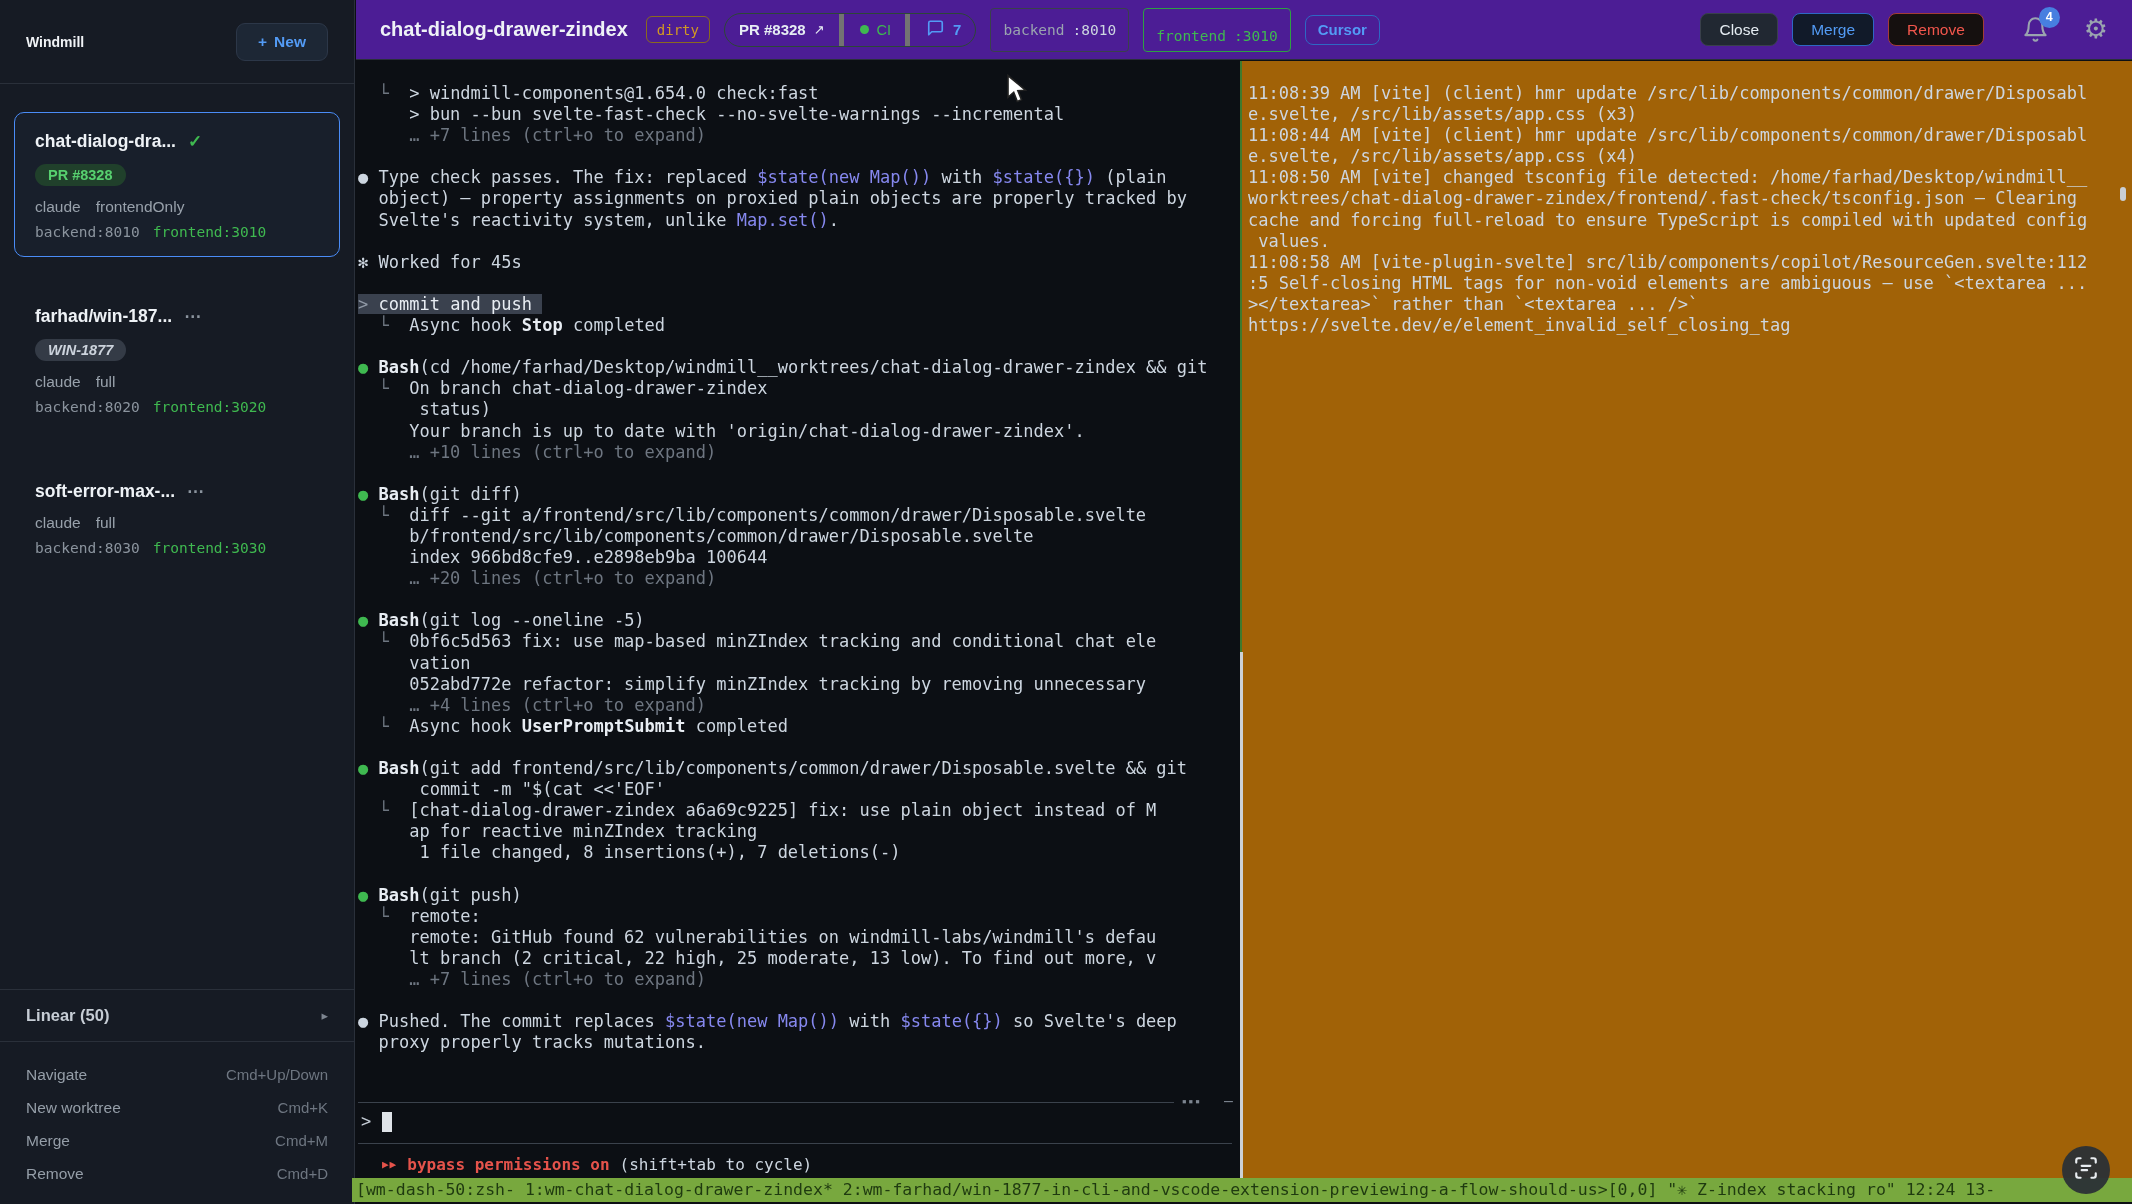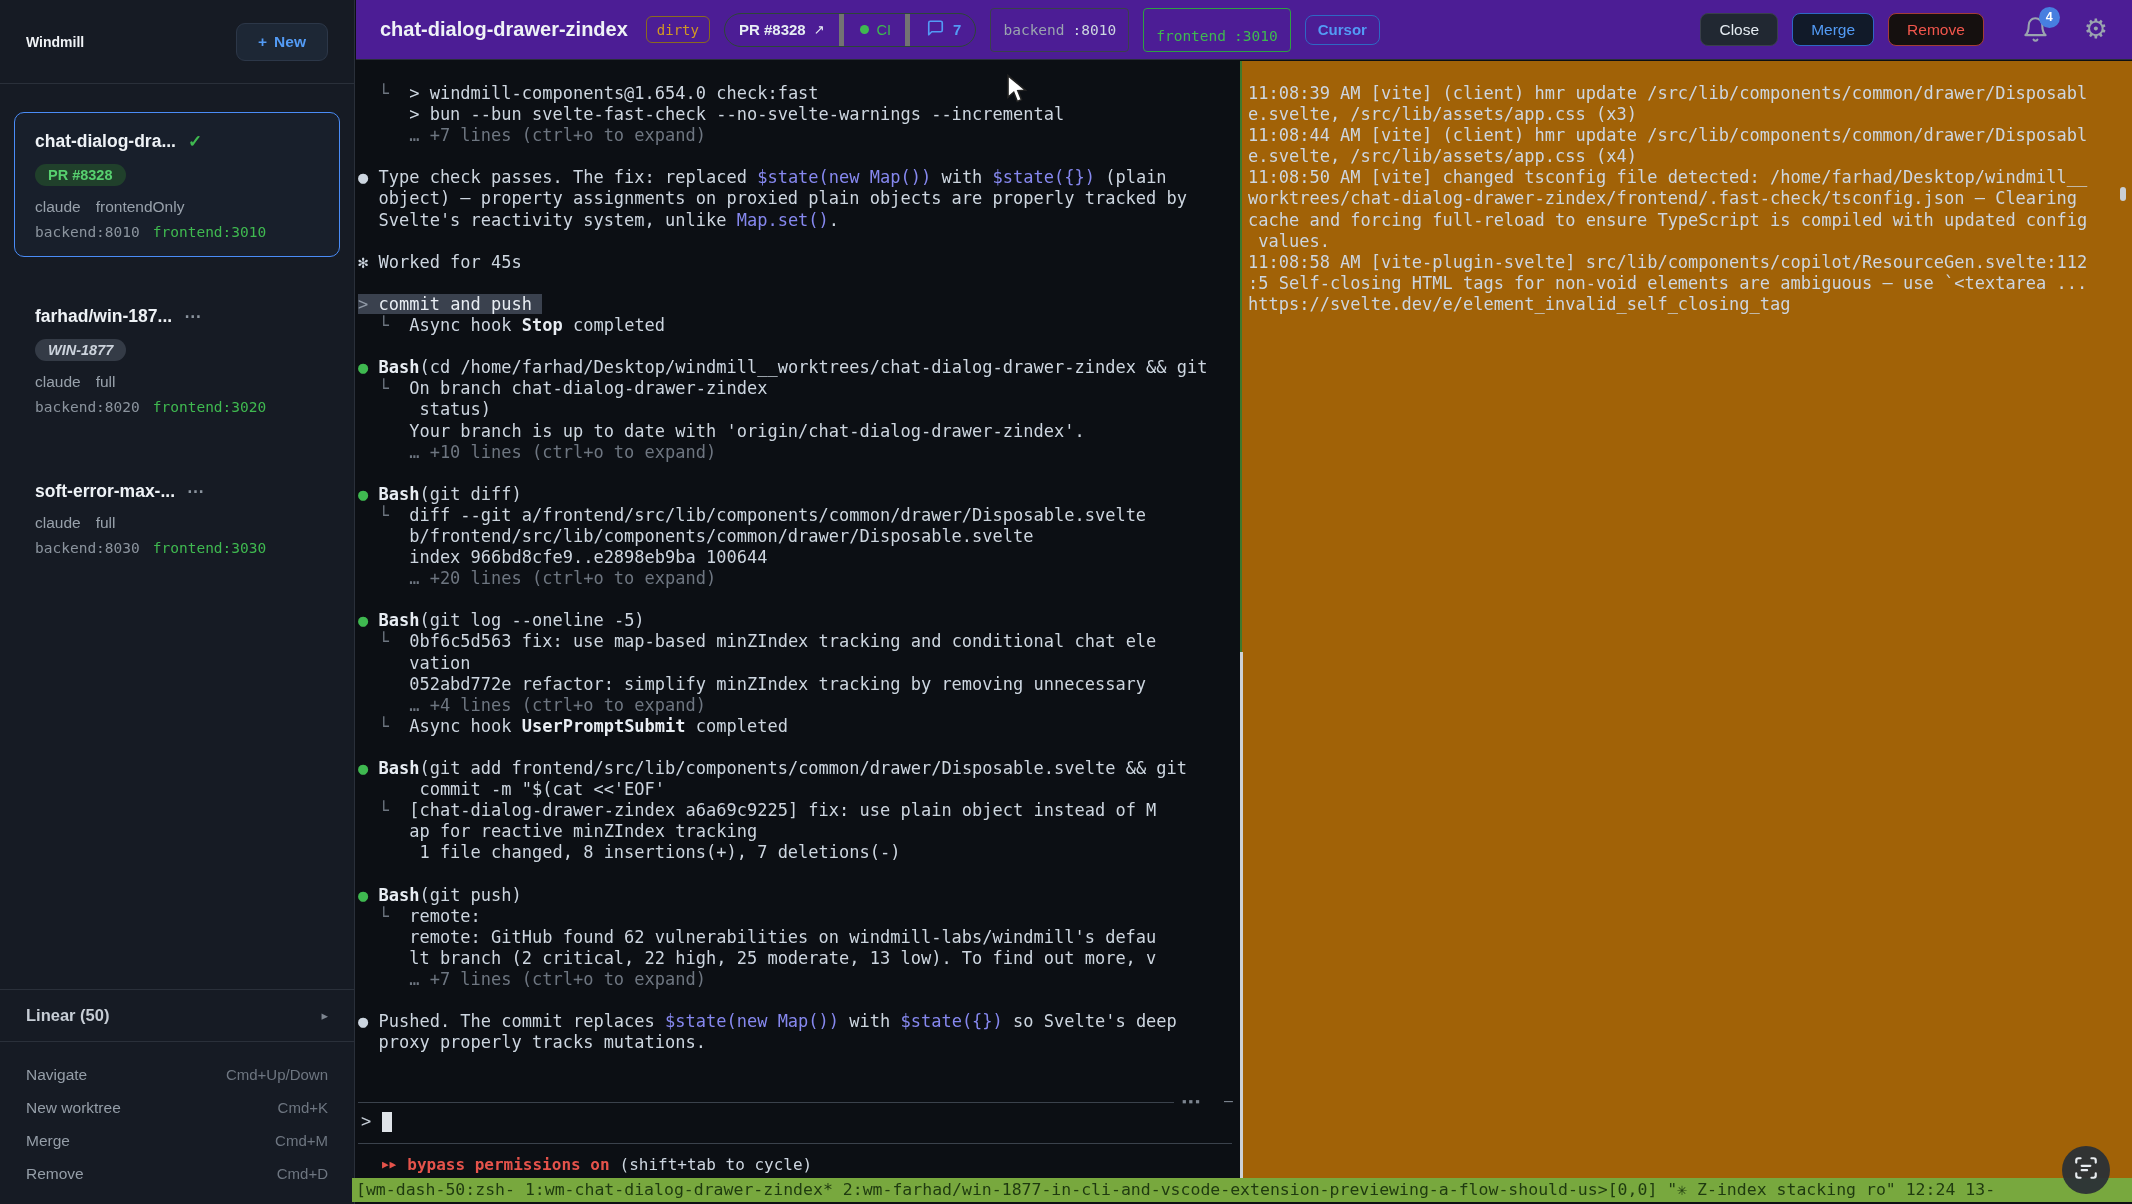--- a/index.html
+++ b/index.html
@@ -299,20 +299,21 @@
         <div class="vline">11:08:39 AM [vite] (client) hmr update /src/lib/components/common/drawer/Disposabl</div>
         <div class="vline">e.svelte, /src/lib/assets/app.css (x3)</div>
         <div class="vline">11:08:44 AM [vite] (client) hmr update /src/lib/components/common/drawer/Disposabl</div>
         <div class="vline">e.svelte, /src/lib/assets/app.css (x4)</div>
         <div class="vline">11:08:50 AM [vite] changed tsconfig file detected: /home/farhad/Desktop/windmill__</div>
         <div class="vline">worktrees/chat-dialog-drawer-zindex/frontend/.fast-check/tsconfig.json – Clearing</div>
         <div class="vline">cache and forcing full-reload to ensure TypeScript is compiled with updated config</div>
         <div class="vline"> values.</div>
         <div class="vline">11:08:58 AM [vite-plugin-svelte] src/lib/components/copilot/ResourceGen.svelte:112</div>
         <div class="vline">:5 Self-closing HTML tags for non-void elements are ambiguous — use `&lt;textarea ...</div>
+        <div class="vline">&gt;&lt;/textarea&gt;` rather than `&lt;textarea ... /&gt;`</div>
         <div class="vline">https://svelte.dev/e/element_invalid_self_closing_tag</div>
       </div>
   </section>
 
   <div class="divider-green"></div>
   <div class="divider-white"></div>
   <div class="right-thumb"></div>
 
   <div class="in-line1"></div>
   <div class="in-dots">▪▪▪</div>

